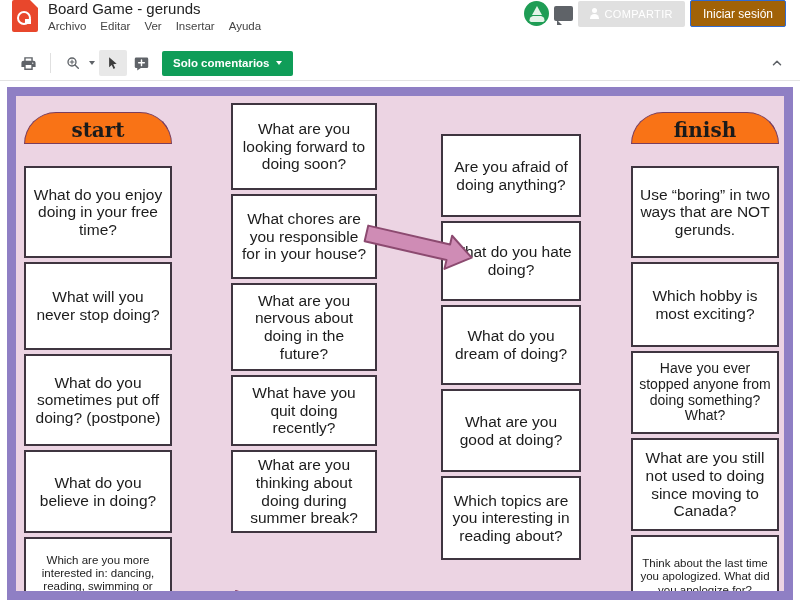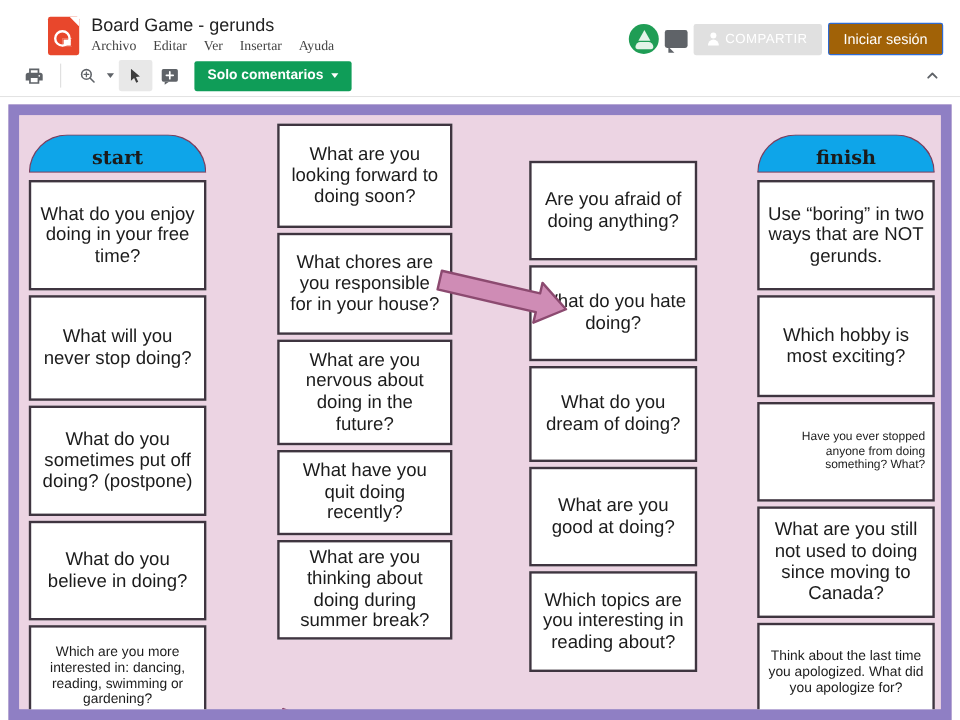--- a/index.html
+++ b/index.html
@@ -7,25 +7,24 @@
     width: 800px; height: 600px;
     font-family: "Liberation Sans", sans-serif;
     background: #ffffff;
     overflow: hidden;
   }
 
   
   .header {
     height: 46px;
     display: flex;
-    align-items: flex-end;
+    align-items: flex-start;
     padding: 0 10px 0 8px;
     background: #ffffff;
     position: relative;
-    margin-left: 28px;
   }
   .doc-icon {
     width: 26px; height: 32px;
     margin: 0 10px 0 4px;
     background: #e8472c;
     border-radius: 2px;
     position: relative;
     flex: 0 0 auto;
   }
   .doc-icon::before {
@@ -57,21 +56,20 @@
     color: #222222;
     line-height: 18px;
     margin-bottom: 1px;
   }
   .menubar { display: flex; gap: 14px; }
   .menu-item {
     font-size: 11.5px;
     color: #444444;
     line-height: 14px;
     cursor: pointer;
-    font-family: Liberation Serif, serif;
   }
   .header-right {
     margin-left: auto;
     display: flex;
     align-items: center;
     gap: 5px;
     padding-right: 4px;
   }
   .avatar-green {
     width: 25px; height: 25px;
@@ -238,48 +236,48 @@
     gap: 4px;
   }
   .col1 { left: 8px;  top: 16px;  width: 148px; }
   .col2 { left: 215it; }
   .col2 { left: 215px; top: 7px;  width: 146px; }
   .col3 { left: 425px; top: 38px; width: 140px; }
   .col4 { left: 615px; top: 16px; width: 148px; }
 
   .banner {
     height: 32px;
-    background: #0ea5e9;
+    background: #f97316;
     border: 1.5px solid #7a3e5e;
     border-radius: 74px 74px 0 0;
     display: flex;
     align-items: flex-end;
     justify-content: center;
     font-family: "DejaVu Serif", serif;
     font-weight: bold;
-    font-size: 16px;
+    font-size: 20px;
     color: #1b1b1b;
     line-height: 1;
     padding-bottom: 3px;
-    margin-bottom: 2px;
+    margin-bottom: 18px;
   }
 
   .card {
     background: #ffffff;
     border: 2px solid #3f3540;
     display: flex;
     align-items: center;
     justify-content: center;
     text-align: center;
     color: #1c1c1c;
     padding: 4px 6px;
     line-height: 1.14;
   }
   .card.s16 { font-size: 15.5px; }
-  .card.s13 { font-size: 10px; text-align: right; }
+  .card.s13 { font-size: 14px; }
   .card.s11 { font-size: 11.5px; }
 
   
   .arrow {
     position: absolute;
     pointer-events: none;
   }
   .arrow svg { display: block; overflow: visible; }
 </style>
 </head>

